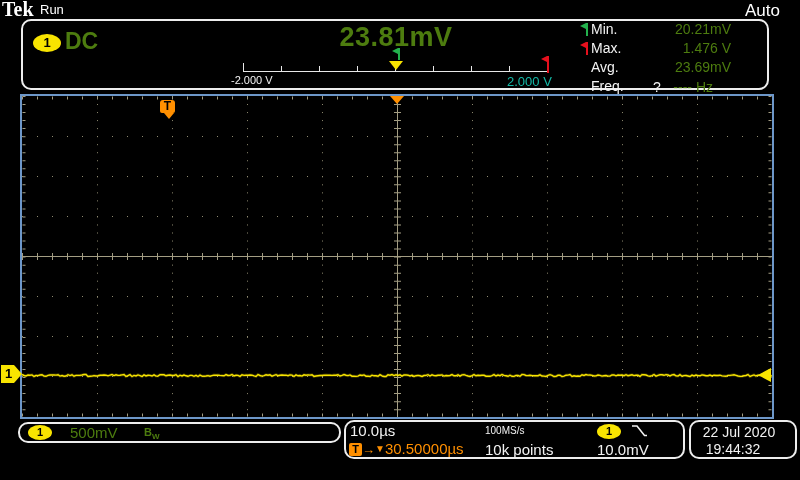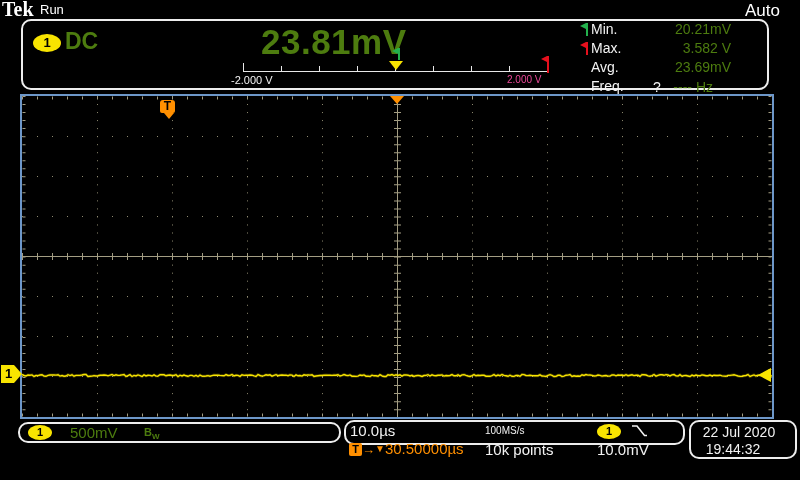--- a/index.html
+++ b/index.html
@@ -12,26 +12,26 @@
   
   .tek-logo{left:2px;top:-2px;font-family:"Liberation Serif","DejaVu Serif",serif;font-weight:bold;font-size:20px;color:#fff;}
   .run-status{left:40px;top:2px;font-size:13px;color:#fff;}
   .auto-mode{left:745px;top:1px;font-size:17px;color:#fff;}
 
   
   .meas-box{left:21px;top:19px;width:748px;height:71px;border:2px solid #ededed;border-radius:10px;box-sizing:border-box;background:#000;}
   .badge{background:#f8e400;color:#000;font-weight:bold;text-align:center;border-radius:50%;}
   .meas-badge{left:10px;top:13px;width:28px;height:18px;font-size:13px;line-height:18px;}
   .coupling{left:42px;top:7px;font-size:23px;font-weight:bold;}
-  .main-value{left:238px;top:1px;width:270px;text-align:left;font-size:35px;font-weight:bold;letter-spacing:.5px;}
+  .main-value{left:238px;top:1px;width:270px;text-align:center;font-size:27px;font-weight:bold;letter-spacing:.5px;}
   .scale-line{left:220px;top:50px;width:305px;height:1px;background:#e8e8e8;}
   .tick{width:1px;background:#e8e8e8;top:45px;height:6px;}
   .tick.end{top:42px;height:9px;}
   .scale-left{left:208px;top:53px;font-size:11px;color:#f2f2f2;}
-  .scale-right{left:484px;top:53px;font-size:10px;color:#ec4899;}
+  .scale-right{left:484px;top:53px;font-size:13px;color:#14b8a6;}
   .scale-pointer{left:366px;top:40px;width:0;height:0;border-left:7px solid transparent;border-right:7px solid transparent;border-top:9px solid #f8e400;}
   .flag{width:8px;}
   .flag .pole{position:absolute;right:0;top:0;width:2px;height:100%;background:currentColor;}
   .flag .head{position:absolute;right:2px;top:0;width:0;height:0;border-top:3px solid transparent;border-bottom:3px solid transparent;border-right:6px solid currentColor;}
   .green{color:#23b14d;}
   .red{color:#e5101d;}
   .scale-min-flag{left:369px;top:27px;height:12px;}
   .scale-max-flag{left:518px;top:35px;height:17px;}
   .stat-label{left:568px;font-size:14px;color:#f2f2f2;line-height:15px;}
   .stat-value{right:36px;font-size:14px;line-height:15px;text-align:center;}
@@ -48,21 +48,21 @@
   .trig-level-arrow{right:1px;top:272px;width:0;height:0;border-top:7px solid transparent;border-bottom:7px solid transparent;border-right:13px solid #f8e400;}
   .ch1-marker{left:1px;top:365px;width:21px;height:18px;background:#f8e400;clip-path:polygon(0 0,62% 0,100% 50%,62% 100%,0 100%);color:#000;font-weight:bold;font-size:13px;line-height:18px;padding-left:4px;box-sizing:border-box;}
 
   
   .rbox{border:2px solid #ededed;border-radius:10px;box-sizing:border-box;background:#000;}
   .ch-box{left:18px;top:422px;width:323px;height:21px;}
   .ch-badge{left:8px;top:1px;width:24px;height:15px;font-size:11px;line-height:15px;}
   .vscale{left:50px;top:0;font-size:15px;line-height:17px;}
   .bw{left:124px;top:1px;font-size:11px;line-height:15px;font-weight:bold;}
   .bw sub{font-size:8px;}
-  .horiz-box{left:344px;top:420px;width:341px;height:25px;}
+  .horiz-box{left:344px;top:420px;width:341px;height:39px;}
   .tdiv{left:4px;top:1px;font-size:15px;line-height:16px;color:#f2f2f2;}
   .srate{left:139px;top:1px;font-size:10px;line-height:16px;color:#f2f2f2;}
   .trig-badge{left:251px;top:2px;width:24px;height:15px;font-size:11px;line-height:15px;}
   .slope-icon{left:284px;top:2px;}
   .tdelay{left:3px;top:18px;font-size:15px;line-height:17px;white-space:nowrap;}
   .t-chip{display:inline-block;width:13px;height:13px;background:#ff8f00;color:#000;font-weight:bold;font-size:11px;line-height:13px;text-align:center;border-radius:2px;vertical-align:1px;}
   .t-arrow{font-size:13px;}
   .t-pointer{font-size:10px;vertical-align:2px;}
   .rlen{left:139px;top:19px;font-size:15px;line-height:17px;color:#f2f2f2;}
   .tlevel{left:251px;top:19px;font-size:15px;line-height:17px;color:#f2f2f2;}
@@ -112,21 +112,21 @@
       </div>
     <div class="abs flag red stat-flag" style="top:21px">
         <span class="pole"></span>
         <span class="head"></span>
       </div>
     <div class="abs stat-label" style="top:1px">Min.</div>
     <div class="abs stat-label" style="top:20px">Max.</div>
     <div class="abs stat-label" style="top:39px">Avg.</div>
     <div class="abs stat-label" style="top:58px">Freq.</div>
     <div class="abs stat-value yellow" style="top:1px">20.21mV</div>
-    <div class="abs stat-value yellow" style="top:20px">3.582 V</div>
+    <div class="abs stat-value yellow" style="top:20px">1.476 V</div>
     <div class="abs stat-value yellow" style="top:39px">23.69mV</div>
     <div class="abs freq-q">?</div>
     <div class="abs freq-v yellow">---- Hz</div>
   </div>
 
   <div class="abs graticule">
     <svg class="grid-svg" width="750" height="321">
       <g stroke="#8f8a70">
         <path d="M75.5,0 V321 M150.5,0 V321 M225.5,0 V321 M300.5,0 V321 M450.5,0 V321 M525.5,0 V321 M600.5,0 V321 M675.5,0 V321" stroke-width="1" stroke-dasharray="1 7.03"></path>
         <path d="M0,40.5 H750 M0,80.5 H750 M0,120.5 H750 M0,200.5 H750 M0,240.5 H750 M0,280.5 H750" stroke-width="1" stroke-dasharray="1 14"></path>

